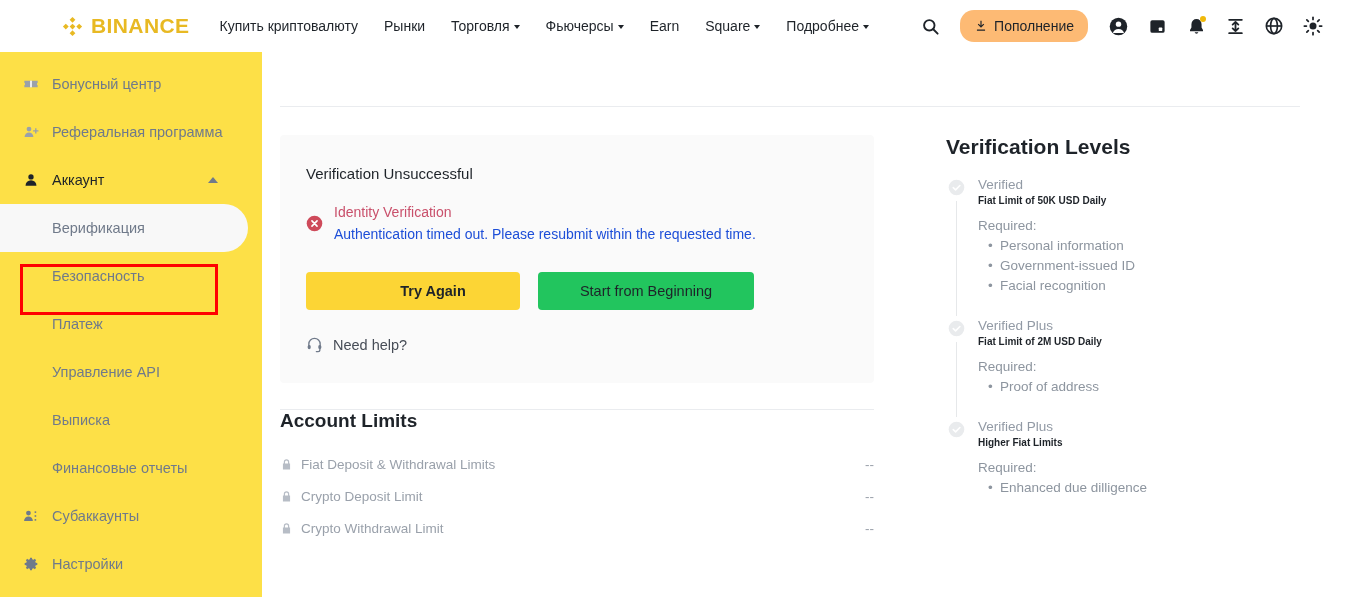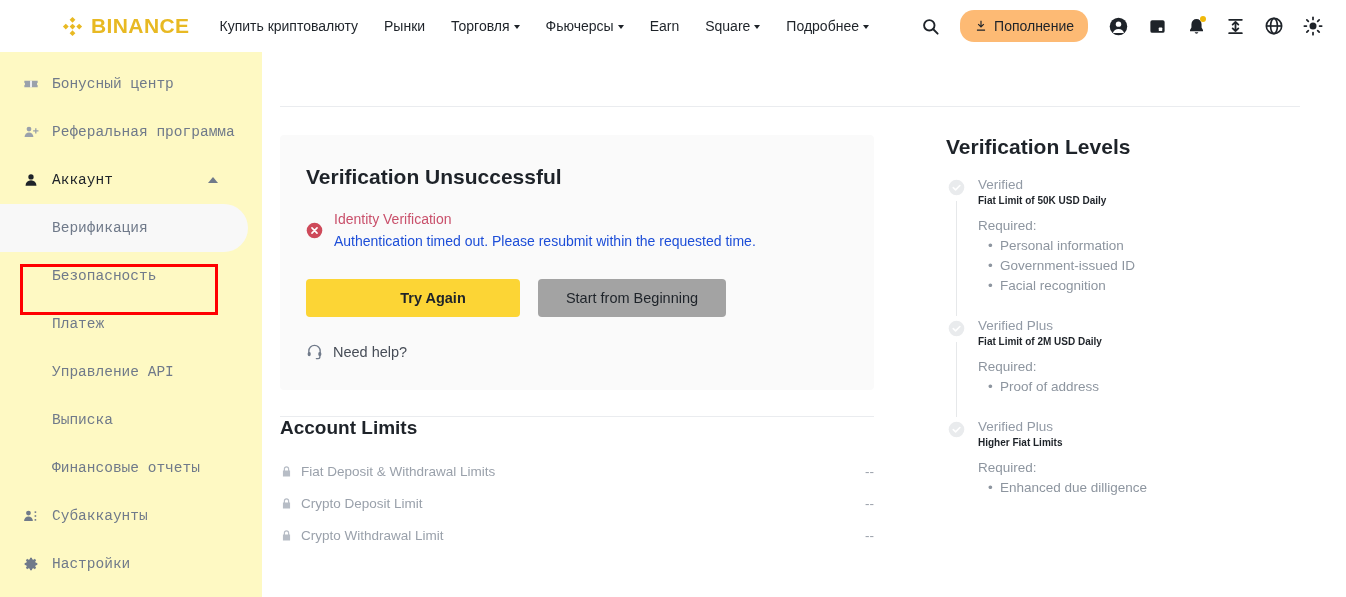--- a/index.html
+++ b/index.html
@@ -100,24 +100,23 @@
   
   .page {
     display: flex;
     height: 545px;
   }
 
   
   .sidebar {
     width: 262px;
     flex: 0 0 262px;
-    background: #fef9c3;
+    background: #fde047;
     padding-top: 8px;
     position: relative;
-    font-family: Liberation Mono, monospace;
   }
   .side-row {
     display: flex;
     align-items: center;
     height: 48px;
     padding-left: 22px;
     gap: 12px;
     cursor: pointer;
     color: #707a8a;
     font-size: 14.5px;
@@ -193,22 +192,22 @@
   .right-col { width: 390px; flex: 0 0 390px; padding-left: 70px; }
 
   
   .vcard {
     background: #fafafa;
     border-radius: 4px;
     padding: 30px 26px 30px 26px;
     width: 594px;
   }
   .vcard-title {
-    font-size: 21px;
-    font-weight: 700;
+    font-size: 15px;
+    font-weight: 400;
     color: #1e2329;
     margin-bottom: 22px;
   }
   .err-row {
     display: flex;
     align-items: center;
     gap: 11px;
   }
   .err-icon {
     width: 17px; height: 17px;
@@ -236,24 +235,24 @@
     width: 214px;
     height: 38px;
     font-size: 14.5px;
     font-weight: 700;
     color: #1e2329;
     cursor: pointer;
     font-family: "Liberation Sans", sans-serif;
     padding-left: 40px;
   }
   .btn-secondary {
-    background: #a3a3a3;
+    background: #22c55e;
     border: none;
     border-radius: 4px;
-    width: 188px;
+    width: 216px;
     height: 38px;
     font-size: 14.5px;
     color: #1e2329;
     cursor: pointer;
     font-family: "Liberation Sans", sans-serif;
   }
   .help-row {
     display: flex;
     align-items: center;
     gap: 10px;

